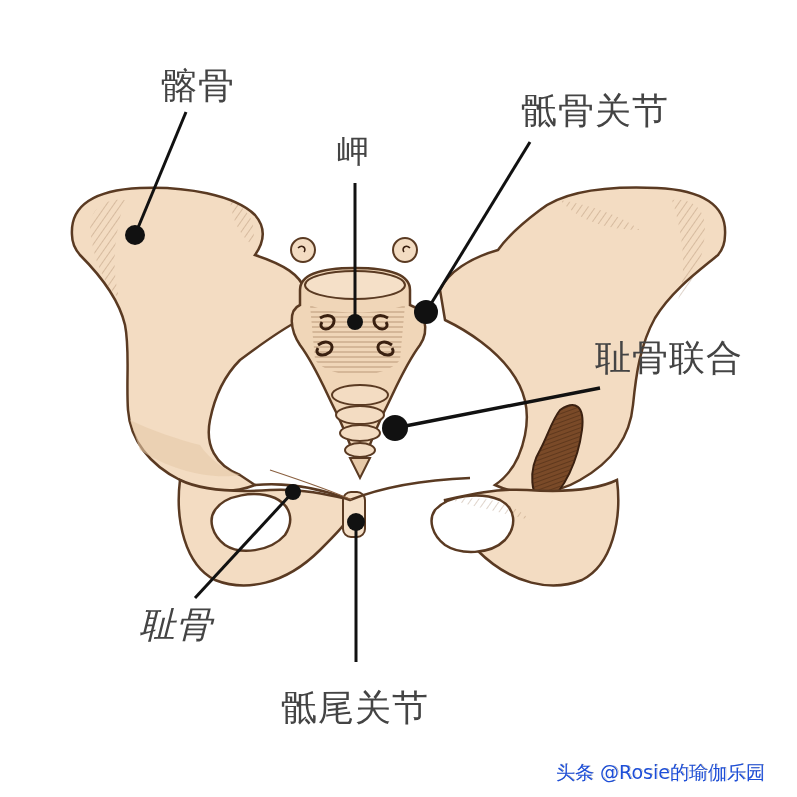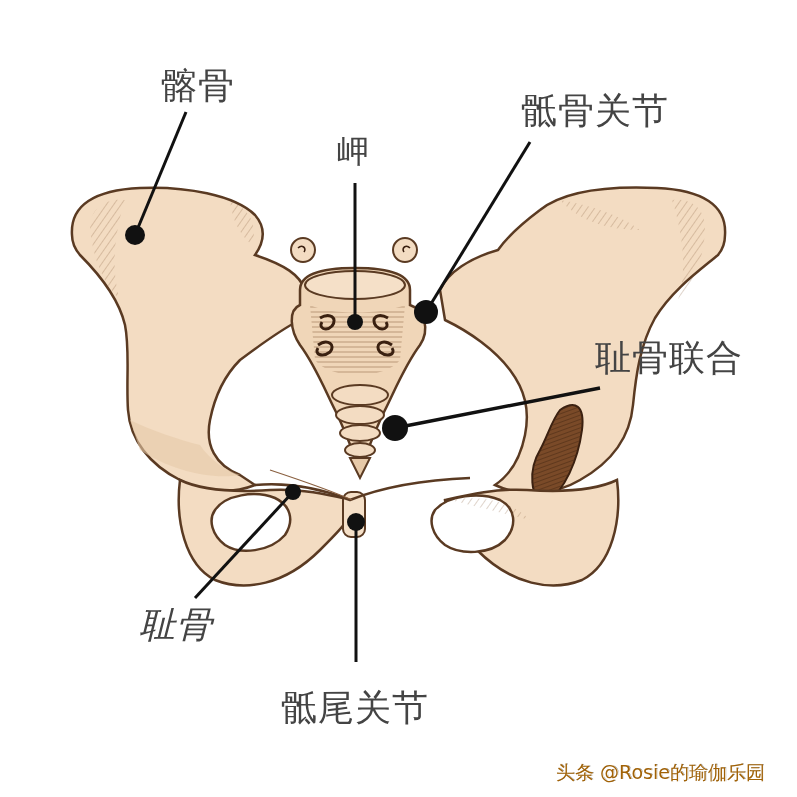--- a/index.html
+++ b/index.html
@@ -1,20 +1,20 @@
 <!DOCTYPE html>
 <html><head>
 <meta charset="utf-8">
 <style>
   html, body { margin:0; padding:0; background:#ffffff; }
   body { width:797px; height:797px; overflow:hidden; position:relative; font-family:"DejaVu Sans", sans-serif; }
   #stage { position:absolute; left:0; top:0; width:797px; height:797px; }
   .label { position:absolute; color:#444444; font-size:36px; letter-spacing:1px; white-space:nowrap; line-height:1; font-family:"DejaVu Sans", sans-serif; }
   .label.small { font-size:32px; }
-  .watermark { position:absolute; left:556px; top:760px; font-size:19px; color:#a16207; white-space:nowrap; text-shadow:1px 1px 0 #fff, -1px -1px 0 #fff, 1px 0 0 #999; font-family:"DejaVu Sans", sans-serif;text-align:center; }
+  .watermark { position:absolute; left:556px; top:760px; font-size:19px; color:#1d4ed8; white-space:nowrap; text-shadow:1px 1px 0 #fff, -1px -1px 0 #fff, 1px 0 0 #999; font-family:"DejaVu Sans", sans-serif;text-align:center; }
 </style>
 </head>
 <body>
 
 <div id="stage">
   <svg width="797" height="797" viewBox="0 0 797 797">
     <defs>
       <pattern id="hatch" width="6" height="6" patternUnits="userSpaceOnUse" patternTransform="rotate(35)">
         <line x1="0" y1="0" x2="0" y2="6" stroke="#8a6040" stroke-width="1" opacity="0.55"></line>
       </pattern>

